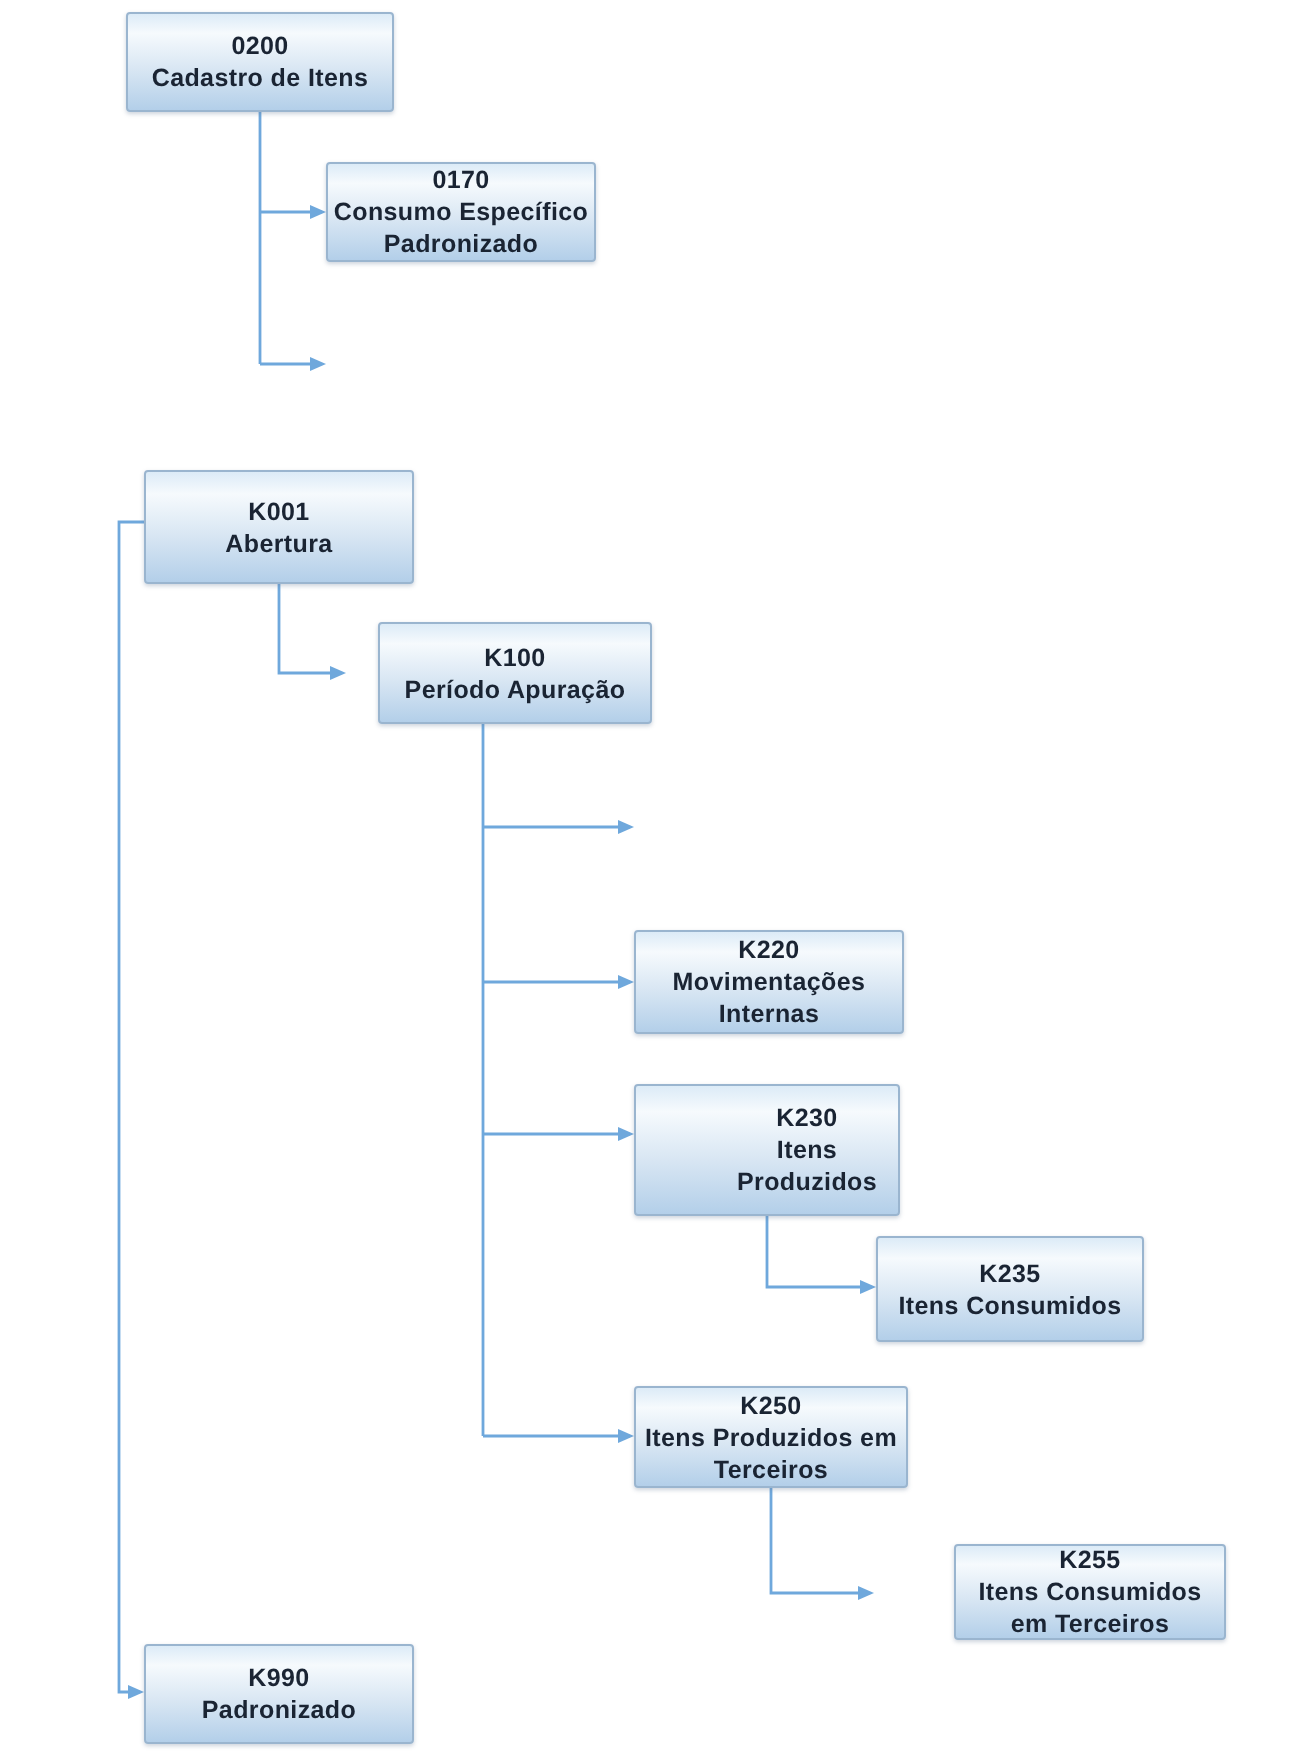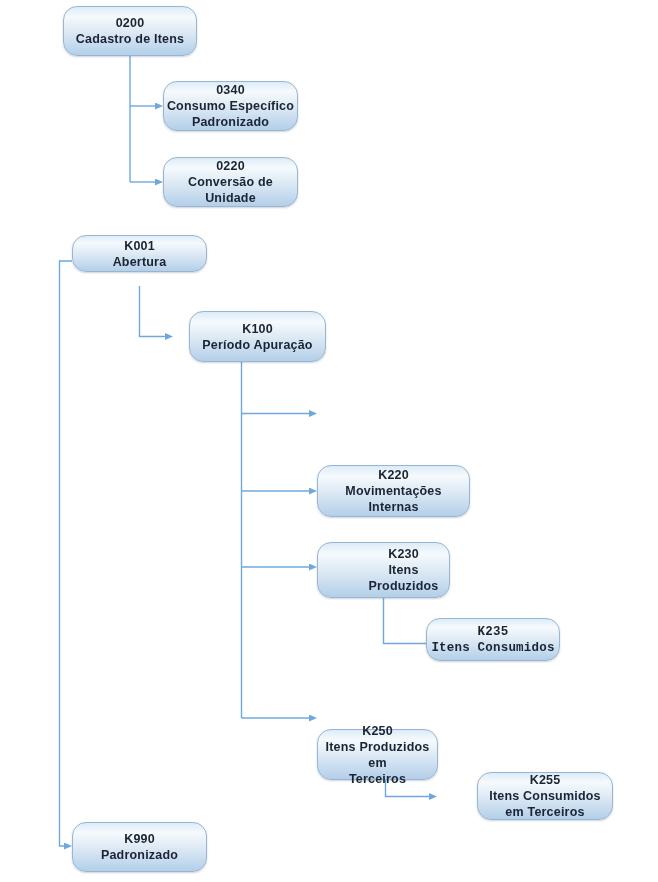--- a/index.html
+++ b/index.html
@@ -21,48 +21,48 @@
     overflow:hidden;
   }
   .connector-layer{
     position:absolute;left:0;top:0;width:658px;height:882px;
   }
   .node{
     position:absolute;
     display:flex;align-items:center;justify-content:flex-end;
     text-align:center;
     border:1px solid var(--box-border);
-    border-radius:14px;
+    border-radius:2px;
     background:linear-gradient(180deg,
       var(--box-top) 0%,
       var(--box-mid) 20%,
       #d8e6f3 58%,
       var(--box-bottom) 100%);
     box-shadow:0 1px 2px rgba(110,130,155,0.35);
   }
   .node-label{
     font-size:12.5px;
     line-height:16px;
     font-weight:700;
     letter-spacing:0.2px;
     color:var(--text);
     white-space:pre-line;
     width:100%;
   }
   
   .n-0200{left:63px;top:6px;width:134px;height:50px;}
   .n-0210{left:163px;top:81px;width:135px;height:50px;}
   .n-0220{left:163px;top:157px;width:135px;height:50px;}
-  .n-k001{left:72px;top:235px;width:135px;height:37px;}
+  .n-k001{left:72px;top:235px;width:135px;height:57px;}
   .n-k100{left:173px;top:311px;width:137px;height:51px;margin-left:16px;}
   .n-k200{left:317px;top:388px;width:133px;height:50px;}
-  .n-k220{left:317px;top:465px;width:153px;height:52px;}
-  .n-k230{left:317px;top:542px;width:133px;height:56px;padding-left:40px;}
-  .n-k235{left:426px;top:618px;width:134px;height:43px;font-family:Liberation Mono, monospace;}
-  .n-k250{left:317px;top:693px;width:121px;height:51px;margin-top:36px;}
+  .n-k220{left:317px;top:465px;width:135px;height:52px;}
+  .n-k230{left:317px;top:542px;width:133px;height:66px;padding-left:40px;}
+  .n-k235{left:438px;top:618px;width:134px;height:53px;}
+  .n-k250{left:317px;top:693px;width:137px;height:51px;}
   .n-k255{left:437px;top:772px;width:136px;height:48px;margin-left:40px;}
   .n-k990{left:72px;top:822px;width:135px;height:50px;}
 </style>
 </head>
 <body>
 
 <div class="canvas">
 
   <svg class="connector-layer" width="658" height="882" viewBox="0 0 658 882" style="stroke:var(--connector);fill:none;stroke-width:1.4;">
     <defs>
@@ -88,28 +88,23 @@
     <path d="M383.5 592 V643.5 H430" marker-end="url(#arrow)"></path>
 
     <path d="M385.5 744 V796.5 H429" marker-end="url(#arrow)"></path>
   </svg>
 
   <div class="node n-0200">
     <div class="node-label">0200
 Cadastro de Itens</div>
   </div>
   <div class="node n-0210">
-    <div class="node-label">0340
+    <div class="node-label">0170
 Consumo Específico
 Padronizado</div>
-  </div>
-  <div class="node n-0220">
-    <div class="node-label">0220
-Conversão de
-Unidade</div>
   </div>
   <div class="node n-k001">
     <div class="node-label">K001
 Abertura</div>
   </div>
   <div class="node n-k100">
     <div class="node-label">K100
 Período Apuração</div>
   </div>
   <div class="node n-k220">

